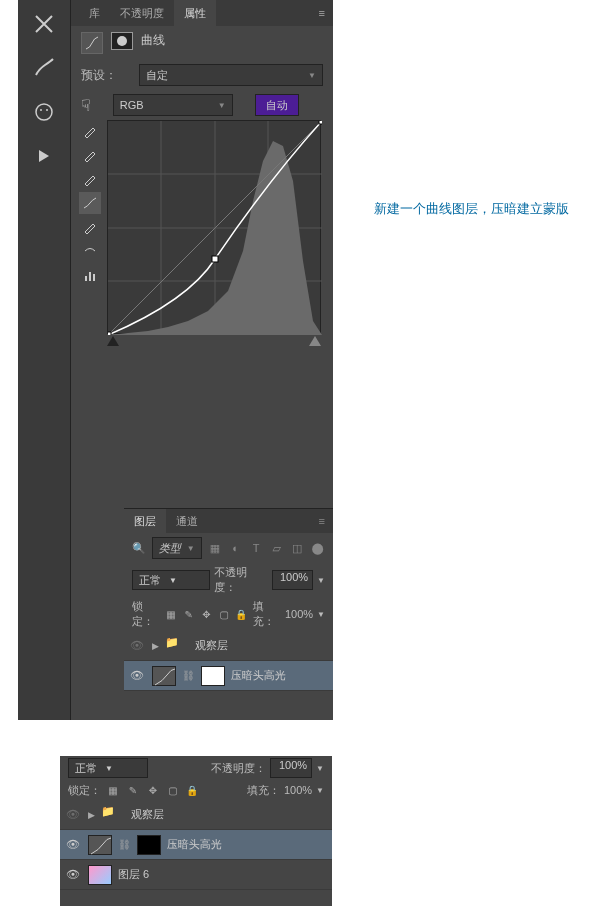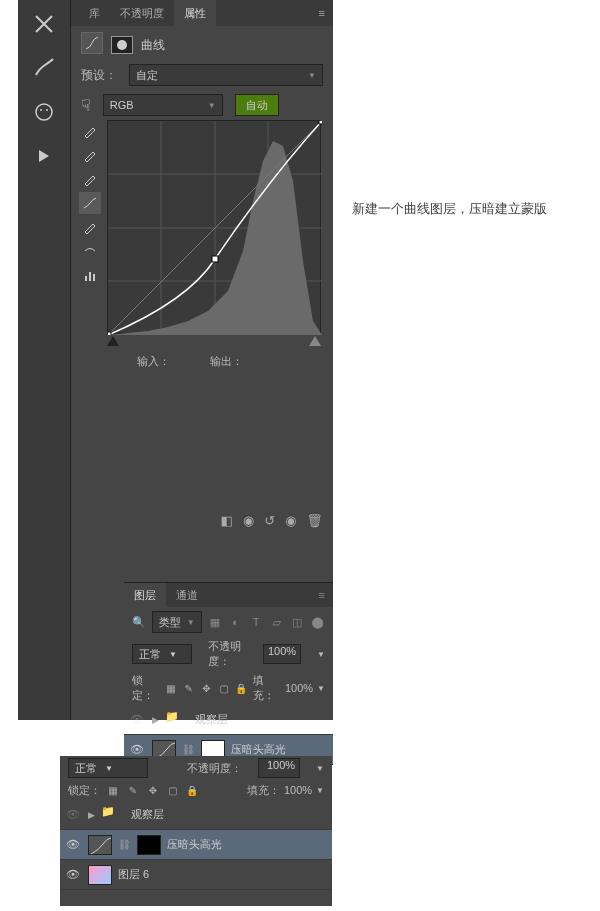--- a/index.html
+++ b/index.html
@@ -5,69 +5,69 @@
     * { margin: 0; padding: 0; box-sizing: border-box; font-family: 'Microsoft YaHei', Arial, sans-serif; }
     body { width: 600px; height: 911px; background: #fff; position: relative; }
     .panel1 { position: absolute; left: 18px; top: 0; width: 315px; height: 720px; background: #4a4a4a; }
     .toolcol { position: absolute; left: 0; top: 0; width: 53px; height: 720px; background: #3a3a3a; border-right: 1px solid #222; }
     .toolcol .ticon { width: 40px; height: 40px; margin: 4px auto; display: flex; align-items: center; justify-content: center; }
     .main { position: absolute; left: 53px; top: 0; right: 0; height: 720px; background: #454545; }
     .tabbar { height: 26px; background: #3a3a3a; display: flex; align-items: center; font-size: 11px; color: #aaa; padding: 0 8px; }
     .tabbar .tab { padding: 0 10px; height: 26px; line-height: 26px; cursor: pointer; }
     .tabbar .tab.active { background: #454545; color: #ddd; }
     .tabbar .menu { margin-left: auto; }
-    .curveshdr { display: flex; align-items: flex-end; padding: 6px 10px; gap: 8px; }
+    .curveshdr { display: flex; align-items: flex-start; padding: 6px 10px; gap: 8px; }
     .iconbtn { width: 22px; height: 22px; background: #555; border: 1px solid #666; display: flex; align-items: center; justify-content: center; cursor: pointer; }
     .maskicon { width: 22px; height: 18px; border: 1px solid #999; background: #222; position: relative; }
     .maskicon::after { content: ''; position: absolute; left: 50%; top: 50%; width: 10px; height: 10px; border-radius: 50%; background: #ccc; transform: translate(-50%,-50%); }
     .titlelbl { color: #ccc; font-size: 12px; }
-    .row { display: flex; align-items: center; padding: 4px 10px; gap: 12px; }
+    .row { display: flex; align-items: center; padding: 4px 10px; gap: 22px; }
     .lbl { color: #bbb; font-size: 12px; }
     .select { flex: 1; background: #3a3a3a; border: 1px solid #222; color: #ccc; font-size: 11px; height: 22px; padding: 0 6px; display: flex; align-items: center; justify-content: space-between; cursor: pointer; }
     .select .chev { font-size: 8px; color: #888; }
-    .btn { background: #4d7c0f; border: 1px solid #222; color: #ccc; font-size: 11px; height: 22px; padding: 0 10px; cursor: pointer; }
+    .btn { background: #4c1d95; border: 1px solid #222; color: #ccc; font-size: 11px; height: 22px; padding: 0 10px; cursor: pointer; }
     .curvetools { position: absolute; left: 8px; top: 120px; width: 22px; }
     .curvetools .ct { width: 22px; height: 22px; margin-bottom: 2px; display: flex; align-items: center; justify-content: center; cursor: pointer; }
     .curvetools .ct.active { background: #5a5a5a; }
     .curvearea { position: absolute; left: 36px; top: 120px; width: 214px; }
     .curvebox { width: 214px; height: 214px; background: #3a3a3a; border: 1px solid #222; position: relative; }
     .curvebox .grid line { stroke: #555; stroke-width: 1; }
     .curvebox .histo { fill: #6a6a6a; }
     .curvebox .diag { stroke: #777; stroke-width: 1; }
     .curvebox .curve { stroke: #fff; stroke-width: 1.5; fill: none; }
     .curvebox .pt { fill: #fff; stroke: #000; stroke-width: 1; }
     .slidrow { display: flex; justify-content: space-between; margin-top: 2px; }
     .tri { width: 0; height: 0; border-left: 6px solid transparent; border-right: 6px solid transparent; border-bottom: 10px solid #888; }
     .tri.black { border-bottom-color: #222; }
     .iolbls { display: flex; gap: 40px; padding: 8px 0 0 30px; color: #bbb; font-size: 11px; }
     .bottombtns { position: absolute; bottom: 192px; right: 10px; display: flex; gap: 10px; }
     .bottombtns .bb { color: #aaa; font-size: 13px; cursor: pointer; }
-    .layerspanel { position: absolute; left: 53px; bottom: 0; right: 0; height: 138px; background: #454545; border-top: 1px solid #222; }
+    .layerspanel { position: absolute; left: 53px; bottom: 0; right: 0; height: 212px; background: #454545; border-top: 1px solid #222; }
     .layerstabs { height: 24px; background: #3a3a3a; display: flex; align-items: center; font-size: 11px; color: #aaa; }
     .layerstabs .lt { padding: 0 10px; height: 24px; line-height: 24px; cursor: pointer; }
     .layerstabs .lt.active { background: #454545; color: #ddd; }
     .filterrow { display: flex; align-items: center; padding: 4px 8px; gap: 6px; }
     .filterrow .ficon { width: 18px; height: 18px; display: flex; align-items: center; justify-content: center; color: #888; font-size: 11px; cursor: pointer; }
-    .blendrow { display: flex; align-items: center; padding: 2px 8px; gap: 16px; font-size: 11px; color: #bbb; }
+    .blendrow { display: flex; align-items: center; padding: 2px 8px; gap: 4px; font-size: 11px; color: #bbb; }
     .blendrow .sel { background: #3a3a3a; border: 1px solid #222; color: #ccc; height: 20px; padding: 0 6px; display: flex; align-items: center; cursor: pointer; }
     .blendrow .num { background: #3a3a3a; border: 1px solid #222; color: #ccc; height: 20px; width: 42px; padding: 0 4px; text-align: right; cursor: pointer; }
     .lockrow { display: flex; align-items: center; padding: 2px 8px; gap: 4px; font-size: 11px; color: #bbb; }
     .lockrow .lk { width: 16px; height: 16px; display: flex; align-items: center; justify-content: center; color: #aaa; font-size: 10px; cursor: pointer; }
     .layerlist { }
     .layer { display: flex; align-items: center; height: 30px; border-bottom: 1px solid #3a3a3a; padding: 0 4px; gap: 6px; font-size: 11px; color: #ccc; }
     .layer.sel { background: #5a6a7a; }
     .layer .eye { width: 18px; height: 18px; display: flex; align-items: center; justify-content: center; cursor: pointer; }
     .layer .thumb { width: 24px; height: 20px; background: #888; border: 1px solid #222; }
     .layer .thumb.folder { background: none; border: none; color: #aaa; }
     .layer .thumb.curves { background: #555; position: relative; }
     .layer .thumb.mask { background: #fff; }
     .layer .thumb.photo { background: linear-gradient(135deg,#f9c,#9cf); }
     .layer .link { color: #aaa; font-size: 10px; }
     .panel2 { position: absolute; left: 60px; top: 756px; width: 272px; height: 150px; background: #454545; }
-    .annots { position: absolute; left: 352px; top: 200px; font-size: 13px; color: #404040; line-height: 1.4; }
+    .annots { position: absolute; left: 374px; top: 200px; font-size: 13px; color: #0369a1; line-height: 1.4; }
     .annots .a { margin-bottom: 56px; }
   </style>
 </head>
 <body>
 
 <div class="panel1">
 
   <div class="toolcol">
     <div class="ticon">
         <svg width="24" height="24">
@@ -184,43 +184,39 @@
           <path class="curve" d="M0 214 Q80 180 107 138 Q160 60 214 0"></path>
           <rect class="pt" x="-3" y="211" width="6" height="6"></rect>
           <rect class="pt" x="104" y="135" width="6" height="6"></rect>
           <rect class="pt" x="211" y="-3" width="6" height="6"></rect>
         </svg>
       </div>
       <div class="slidrow">
         <div class="tri black"></div>
         <div class="tri"></div>
       </div>
-      <div class="iolbls">
-        <span>输入：</span>
-        <span>输出：</span>
-      </div>
     </div>
 
     <div class="bottombtns">
       <span class="bb">◧</span>
       <span class="bb">◉</span>
       <span class="bb">↺</span>
       <span class="bb">◉</span>
       <span class="bb">🗑</span>
     </div>
 
     <div class="layerspanel">
       <div class="layerstabs">
         <div class="lt active">图层</div>
         <div class="lt">通道</div>
         <div style="margin-left:auto; padding:0 8px; color:#888;">≡</div>
       </div>
       <div class="filterrow">
         <span style="color:#888;font-size:11px;">🔍</span>
-        <div class="select" style="flex:0 0 50px;">
+        <div class="select" style="flex:0 0 50px;font-style:italic;">
             <span>类型</span>
             <span class="chev">▼</span>
           </div>
         <span class="ficon">▦</span>
         <span class="ficon">◐</span>
         <span class="ficon">T</span>
         <span class="ficon">▱</span>
         <span class="ficon">◫</span>
         <span class="ficon" style="margin-left:auto;">⬤</span>
       </div>

